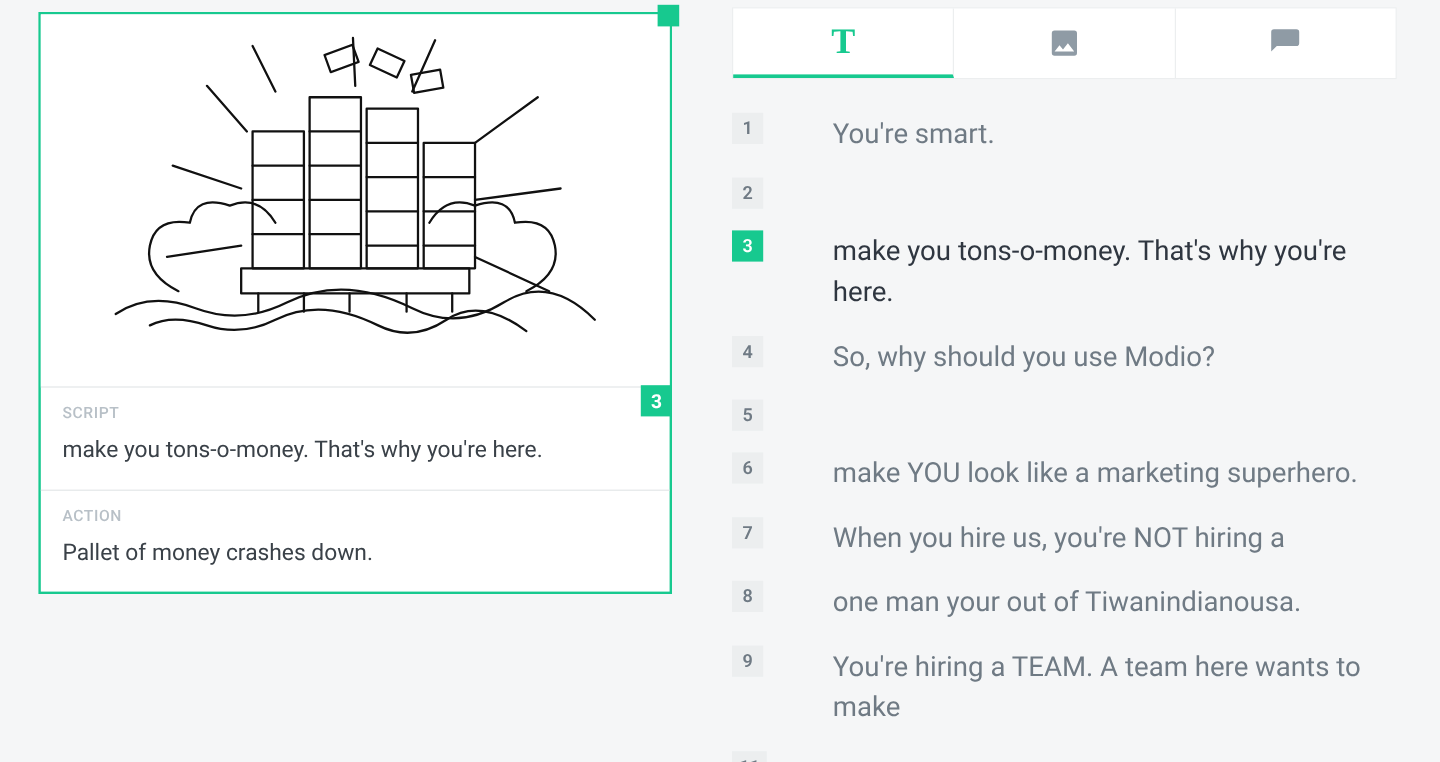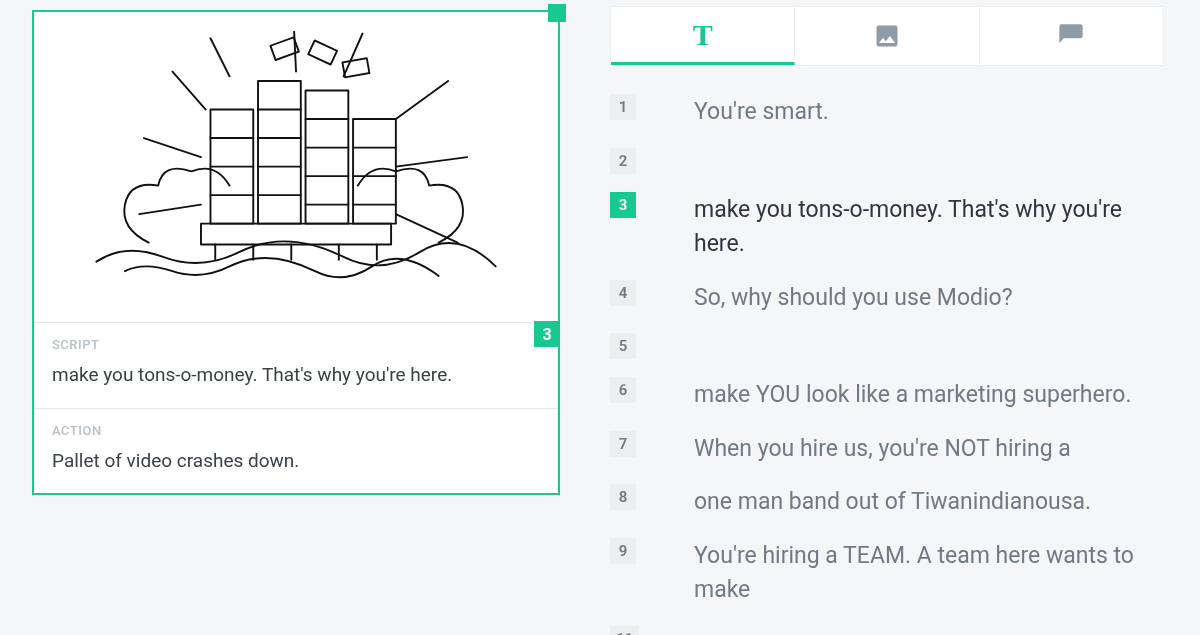--- a/index.html
+++ b/index.html
@@ -190,21 +190,21 @@
     </div>
 
     <div class="section">
       <div class="corner-num">3</div>
       <div class="section-label">SCRIPT</div>
       <div class="section-body">make you tons-o-money. That's why you're here.</div>
     </div>
 
     <div class="section">
       <div class="section-label">ACTION</div>
-      <div class="section-body">Pallet of video crashes down.</div>
+      <div class="section-body">Pallet of money crashes down.</div>
     </div>
   </div>
 </div>
 
 <div class="right-pane">
   <div class="tabs">
     <div class="tab active">
       <span class="t-icon">T</span>
     </div>
     <div class="tab">
@@ -241,21 +241,21 @@
       <div class="row">
         <span class="num">6</span>
         <span class="txt">make YOU look like a marketing superhero.</span>
       </div>
       <div class="row">
         <span class="num">7</span>
         <span class="txt">When you hire us, you're NOT hiring a</span>
       </div>
       <div class="row">
         <span class="num">8</span>
-        <span class="txt">one man band out of Tiwanindianousa.</span>
+        <span class="txt">one man your out of Tiwanindianousa.</span>
       </div>
       <div class="row">
         <span class="num">9</span>
         <span class="txt">You're hiring a TEAM. A team here wants to make</span>
       </div>
       <div class="row">
         <span class="num">11</span>
       </div>
     </div>
 </div>

